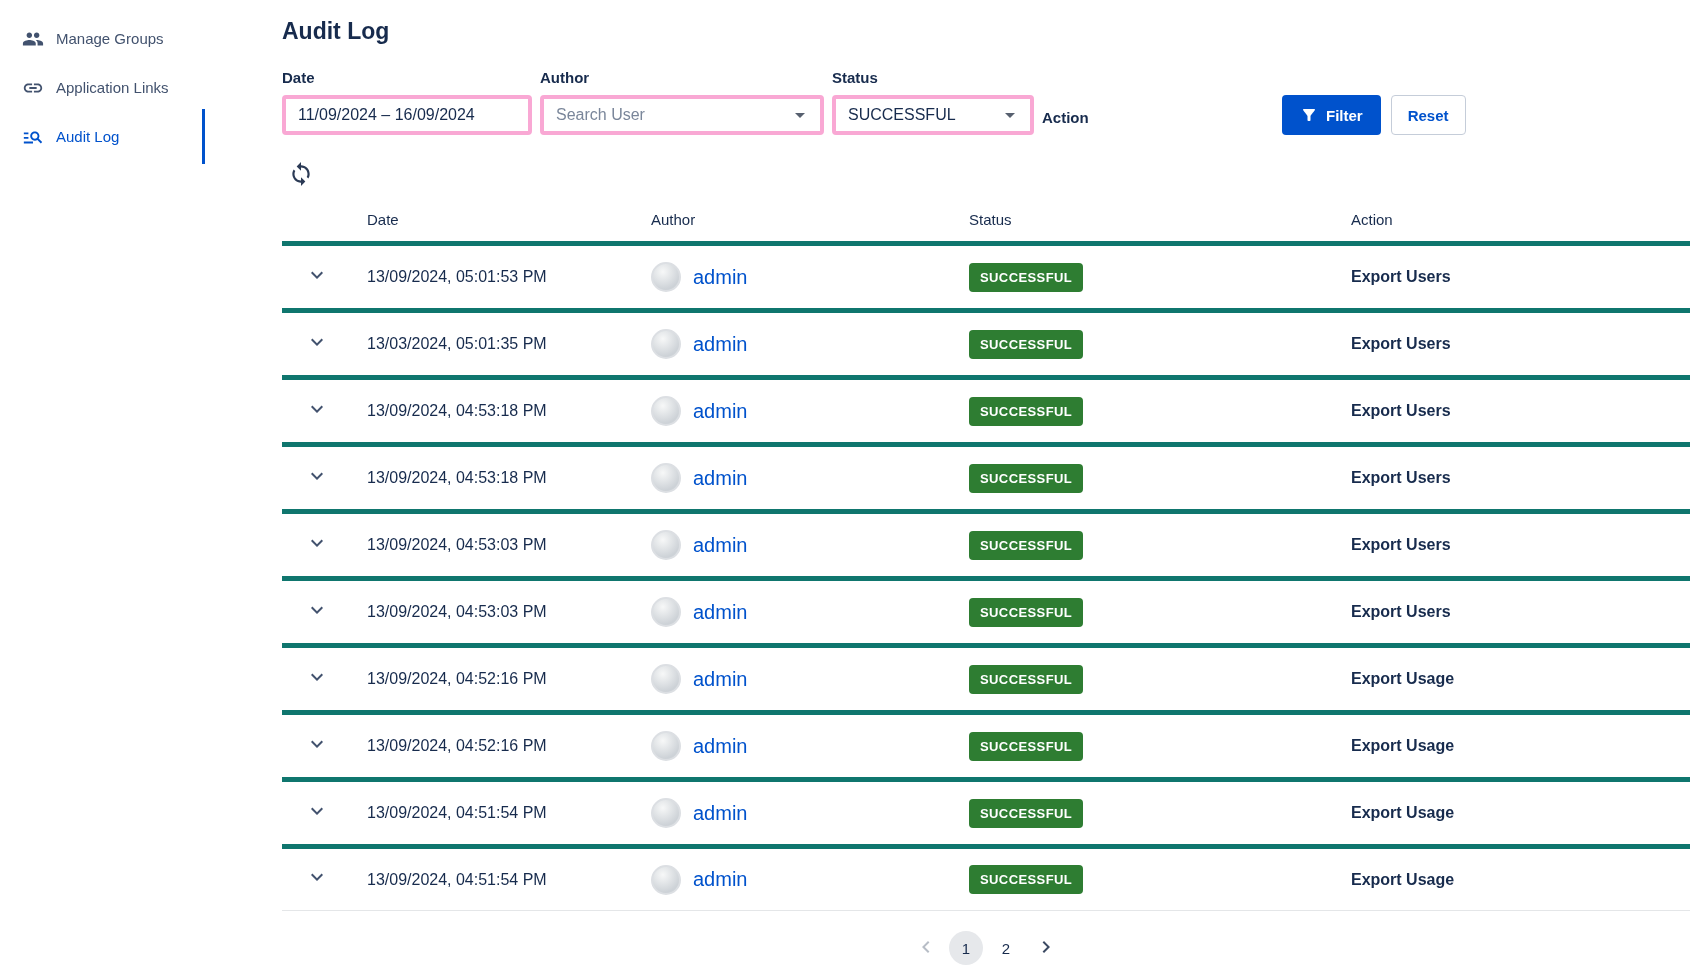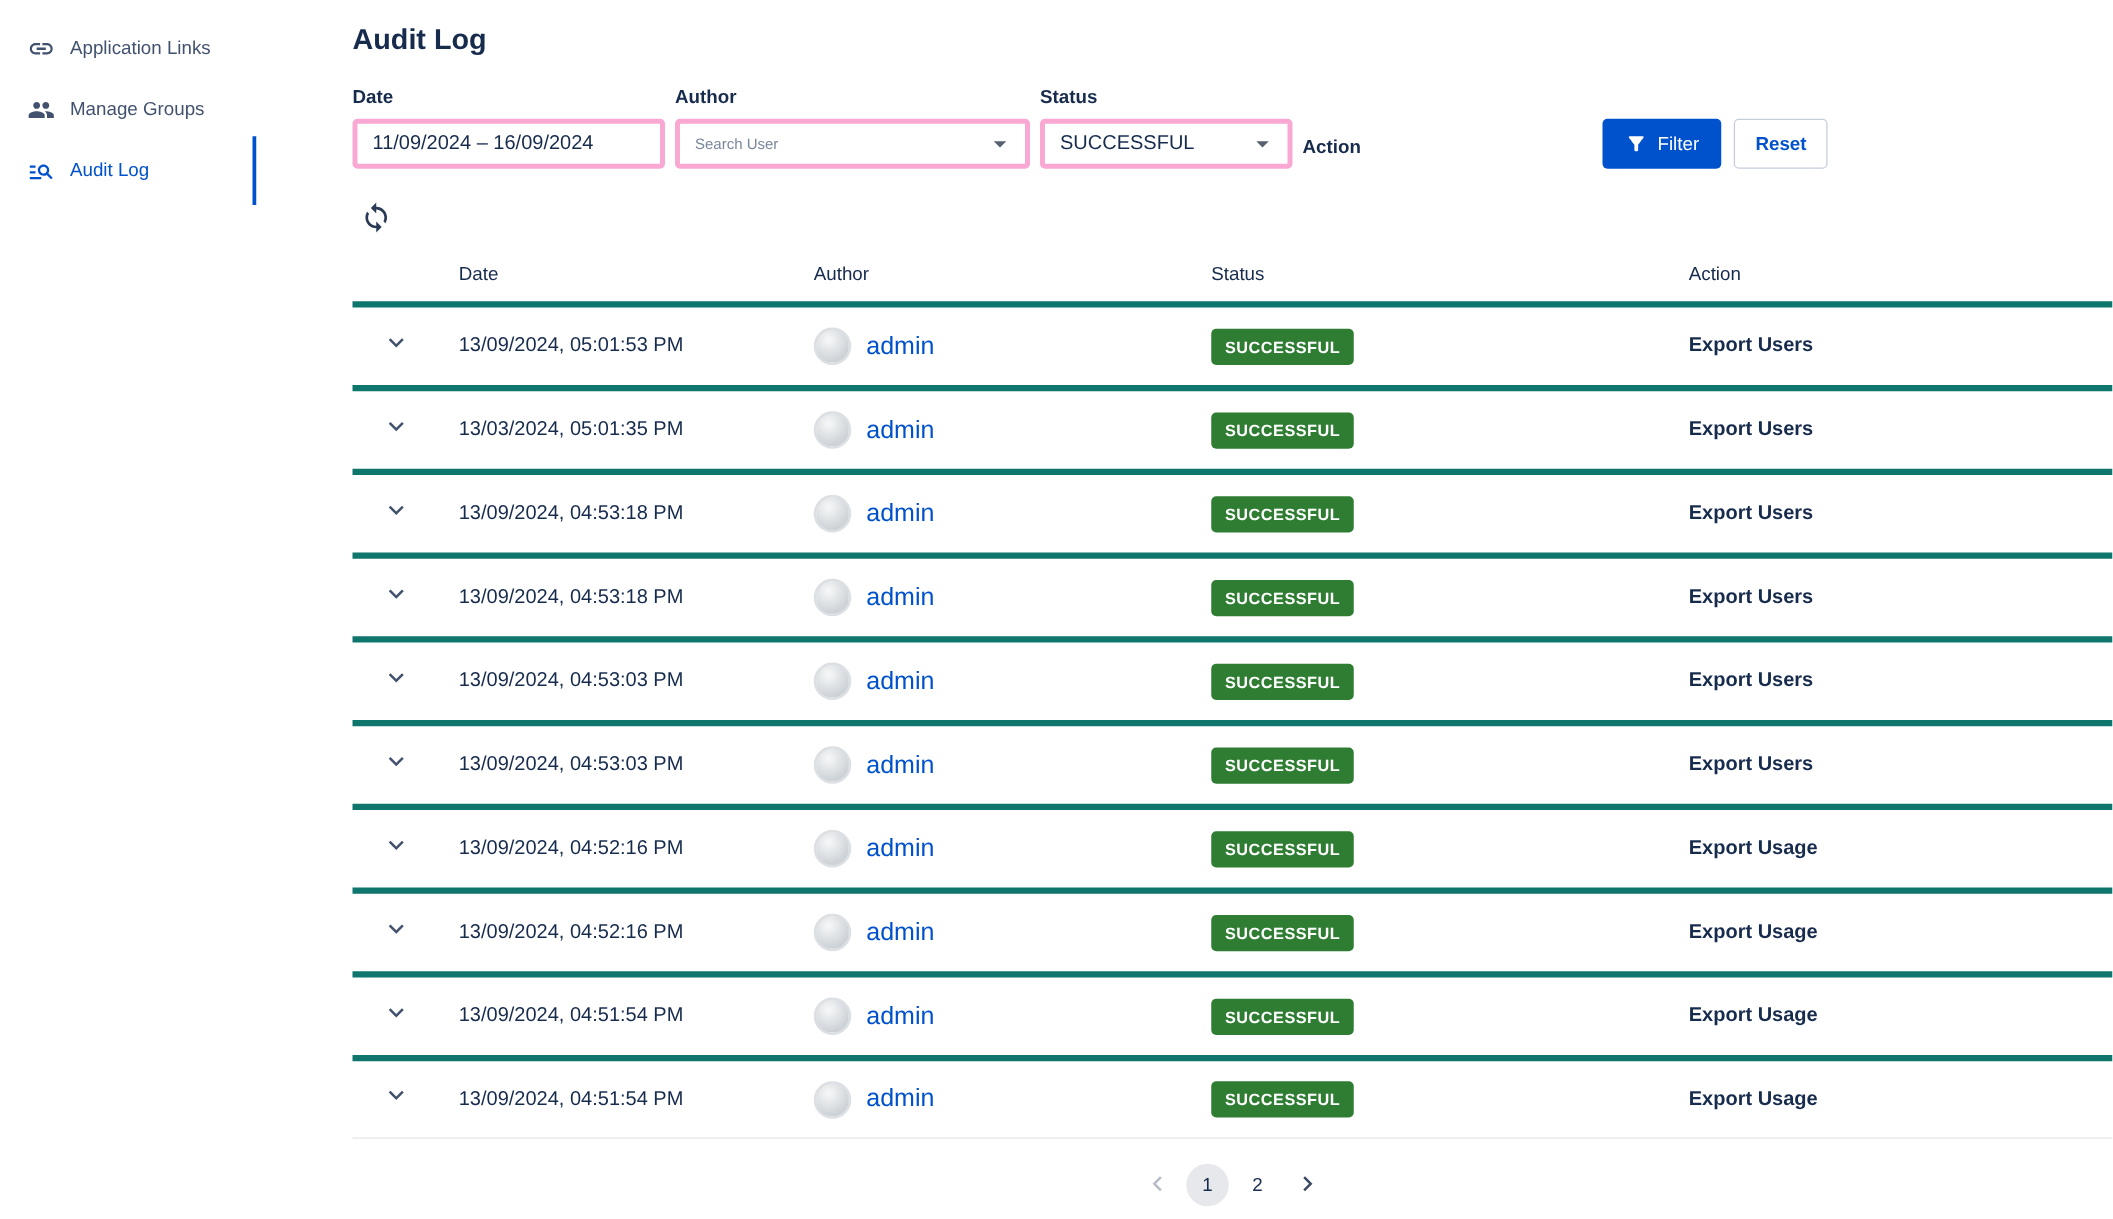--- a/index.html
+++ b/index.html
@@ -41,29 +41,29 @@
   .filters { display: flex; align-items: flex-end; margin-top: 24px; }
   .fgroup { display: flex; flex-direction: column; margin-right: 8px; }
   .flabel { font-size: 15px; font-weight: 700; color: #172B4D; margin-bottom: 9px; }
   .finput, .fselect {
     height: 40px; border: 4px solid #f9a8d4; border-radius: 4px;
     font-size: 16px; color: #172B4D; background: #fff;
   }
   .finput { padding: 0 12px; width: 100%; font-family: inherit; }
   .fselect { display: flex; align-items: center; padding: 0 8px 0 12px; cursor: pointer; }
   .fselect .sel-value { flex: 1; white-space: nowrap; overflow: hidden; }
-  .fselect .sel-input { border: none; outline: none; flex: 1; font-size: 12px; font-family: inherit; color: #172B4D; min-width: 0; }
+  .fselect .sel-input { border: none; outline: none; flex: 1; font-size: 16px; font-family: inherit; color: #172B4D; min-width: 0; }
   .fselect .sel-input::placeholder { color: #7a869a; }
   .drop-arrow { width: 24px; height: 24px; flex: 0 0 24px; color: #57606f; }
   .drop-arrow svg { width: 100%; height: 100%; fill: currentColor; }
 
   .filter-btn {
     margin-left: 24px; height: 40px; padding: 0 18px;
     background: #0052CC; color: #fff; border-radius: 4px;
-    font-size: 15px; font-weight: 400;
+    font-size: 15px; font-weight: 700;
     display: flex; align-items: center; gap: 8px;
   }
   .filter-btn .f-icon { width: 18px; height: 18px; }
   .filter-btn .f-icon svg { width: 100%; height: 100%; fill: #fff; }
   .reset-btn {
     margin-left: 10px; height: 40px; padding: 0 16px;
     background: #fff; color: #0052CC; border: 1px solid #c5cdd9;
     border-radius: 4px; font-size: 15px; font-weight: 600;
   }
 
@@ -113,32 +113,32 @@
   }
   .page-btn.selected { background: #e6e8eb; }
 </style>
 </head>
 <body>
 
 <nav class="sidebar">
   <div class="side-item">
     <span class="s-icon">
       <svg viewBox="0 0 24 24">
+          <path d="M16 11c1.66 0 2.99-1.34 2.99-3S17.66 5 16 5c-1.66 0-3 1.34-3 3s1.34 3 3 3zm-8 0c1.66 0 2.99-1.34 2.99-3S9.66 5 8 5C6.34 5 5 6.34 5 8s1.34 3 3 3zm0 2c-2.33 0-7 1.17-7 3.5V19h14v-2.5c0-2.33-4.67-3.5-7-3.5zm8 0c-.29 0-.62.02-.97.05 1.16.84 1.97 1.97 1.97 3.45V19h6v-2.5c0-2.33-4.67-3.5-7-3.5z"></path>
+        </svg>
+    </span>
+    <span>Manage Groups</span>
+  </div>
+  <div class="side-item">
+    <span class="s-icon">
+      <svg viewBox="0 0 24 24">
           <path d="M3.9 12c0-1.71 1.39-3.1 3.1-3.1h4V7H7c-2.76 0-5 2.24-5 5s2.24 5 5 5h4v-1.9H7c-1.71 0-3.1-1.39-3.1-3.1zM8 13h8v-2H8v2zm9-6h-4v1.9h4c1.71 0 3.1 1.39 3.1 3.1s-1.39 3.1-3.1 3.1h-4V17h4c2.76 0 5-2.24 5-5s-2.24-5-5-5z"></path>
         </svg>
     </span>
     <span>Application Links</span>
-  </div>
-  <div class="side-item">
-    <span class="s-icon">
-      <svg viewBox="0 0 24 24">
-          <path d="M16 11c1.66 0 2.99-1.34 2.99-3S17.66 5 16 5c-1.66 0-3 1.34-3 3s1.34 3 3 3zm-8 0c1.66 0 2.99-1.34 2.99-3S9.66 5 8 5C6.34 5 5 6.34 5 8s1.34 3 3 3zm0 2c-2.33 0-7 1.17-7 3.5V19h14v-2.5c0-2.33-4.67-3.5-7-3.5zm8 0c-.29 0-.62.02-.97.05 1.16.84 1.97 1.97 1.97 3.45V19h6v-2.5c0-2.33-4.67-3.5-7-3.5z"></path>
-        </svg>
-    </span>
-    <span>Manage Groups</span>
   </div>
   <div class="side-item active">
     <span class="s-icon">
       <svg viewBox="0 0 24 24">
           <path d="M7 9H2V7h5v2zm0 3H2v2h5v-2zm13.59 7l-3.83-3.83c-.8.52-1.74.83-2.76.83-2.76 0-5-2.24-5-5s2.24-5 5-5 5 2.24 5 5c0 1.02-.31 1.96-.83 2.75L22 17.59 20.59 19zM17 11c0-1.65-1.35-3-3-3s-3 1.35-3 3 1.35 3 3 3 3-1.35 3-3zM2 19h10v-2H2v2z"></path>
         </svg>
     </span>
     <span>Audit Log</span>
   </div>
 </nav>

